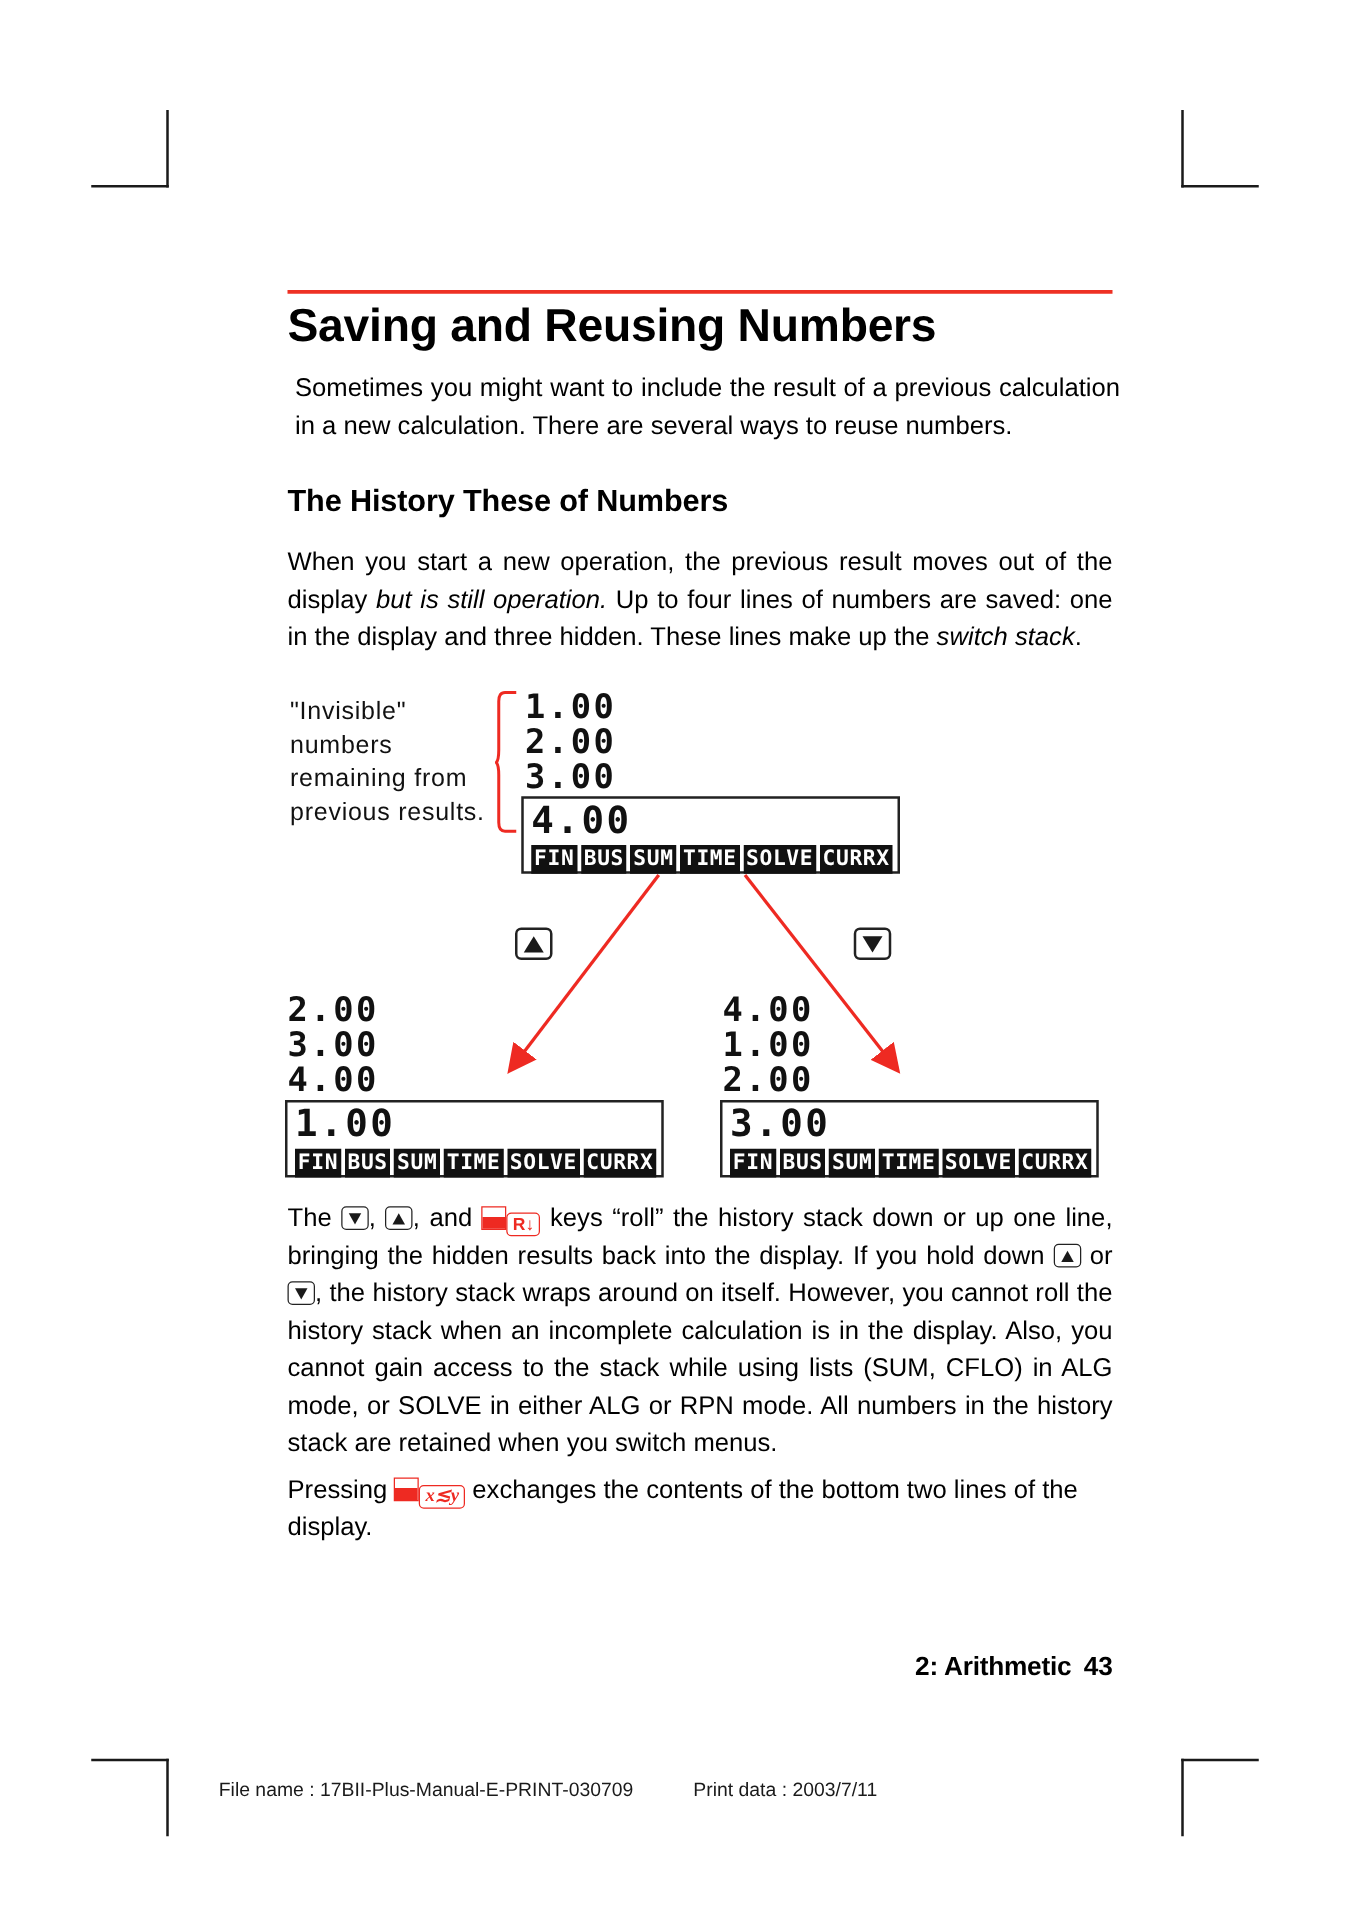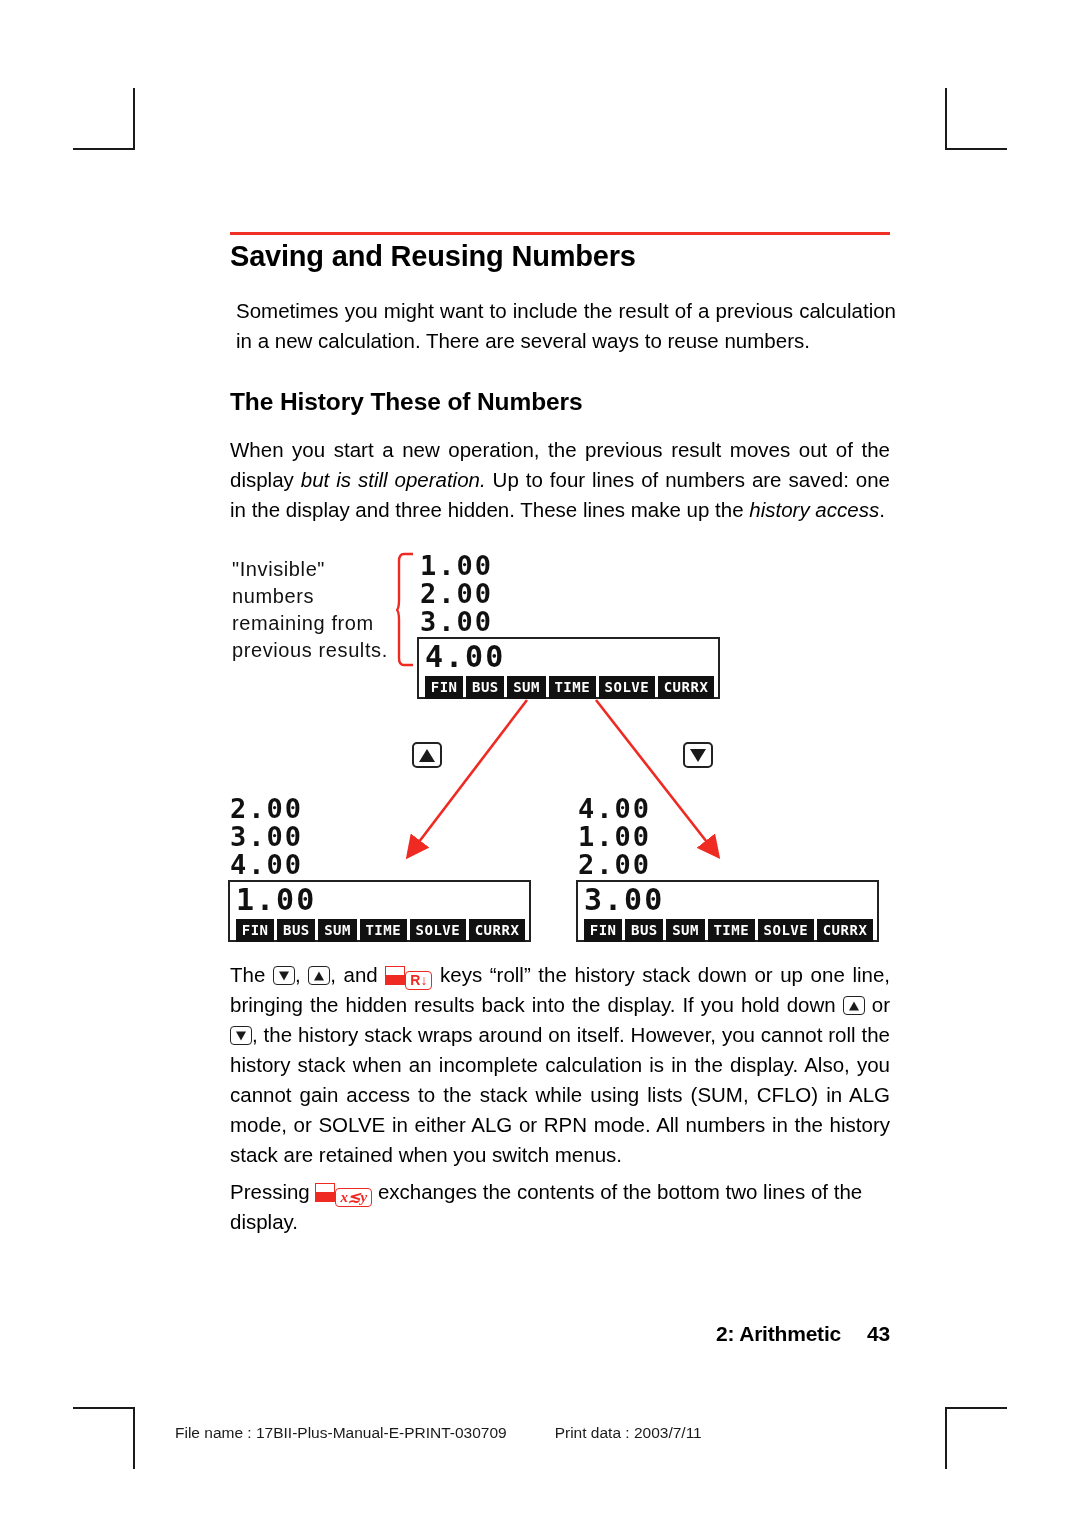--- a/index.html
+++ b/index.html
@@ -44,21 +44,21 @@
     width: 660px;
     height: 3px;
     background: #ee3124;
   }
 
   h1.title {
     position: absolute;
     left: 230px;
     top: 240px;
     margin: 0;
-    font-size: 29px;
+    font-size: 37px;
     font-weight: bold;
     letter-spacing: -0.2px;
     font-family: "Liberation Sans", sans-serif;
   }
 
   .para {
     position: absolute;
     font-size: 20.5px;
     line-height: 30px;
     text-align: justify;
@@ -106,21 +106,21 @@
   .lcd-menu {
     display: flex;
     gap: 3px;
     margin-top: 3px;
   }
   .lcd-menu .mkey {
     flex: 1 1 auto;
     background: #111;
     color: #fff;
     font-family: "DejaVu Sans Mono", monospace;
-    font-size: 14px;
+    font-size: 17px;
     font-weight: bold;
     letter-spacing: 0.5px;
     text-align: center;
     padding: 2px 0 3px 0;
     line-height: 18px;
     white-space: nowrap;
   }
 
   
   .annot {
@@ -209,21 +209,21 @@
   
   .folio {
     position: absolute;
     right: 190px;
     top: 1322px;
     font-size: 21px;
     font-weight: bold;
     letter-spacing: -0.2px;
     white-space: nowrap;
   }
-  .folio .pg { margin-left: 26px; }
+  .folio .pg { margin-left: 10px; }
 
   .printline {
     position: absolute;
     left: 175px;
     top: 1424px;
     font-size: 15.5px;
     color: #1a1a1a;
     white-space: nowrap;
     text-align: center;
   }
@@ -249,21 +249,21 @@
   <div class="v"></div>
 </div>
 
 <div class="rule-red"></div>
 <h1 class="title">Saving and Reusing Numbers</h1>
 
 <div class="para" style="left:236px; top:296px; width:660px;">Sometimes you might want to include the result of a previous calculation in a new calculation. There are several ways to reuse numbers.</div>
 
 <h2 class="subtitle">The History These of Numbers</h2>
 
-<div class="para" style="left:230px; top:435px; width:660px;"><span>When you start a new operation, the previous result moves out of the display </span><span class="i">but is still operation.</span><span> Up to four lines of numbers are saved: one in the display and three hidden. These lines make up the </span><span class="i">history access</span><span>.</span></div>
+<div class="para" style="left:230px; top:435px; width:660px;"><span>When you start a new operation, the previous result moves out of the display </span><span class="i">but is still operation.</span><span> Up to four lines of numbers are saved: one in the display and three hidden. These lines make up the </span><span class="i">switch stack</span><span>.</span></div>
 
 <svg class="arrows-svg" width="1080" height="1526">
   <defs>
     <marker id="ah" markerWidth="9" markerHeight="9" refX="7" refY="4.5" orient="auto">
       <path d="M0,0 L9,4.5 L0,9 Z" fill="#ee2a22"></path>
     </marker>
   </defs>
   <line x1="527" y1="700" x2="409" y2="855" stroke="#ee2a22" stroke-width="2.6" marker-end="url(#ah)"></line>
   <line x1="596" y1="700" x2="717" y2="855" stroke="#ee2a22" stroke-width="2.6" marker-end="url(#ah)"></line>
 </svg>

